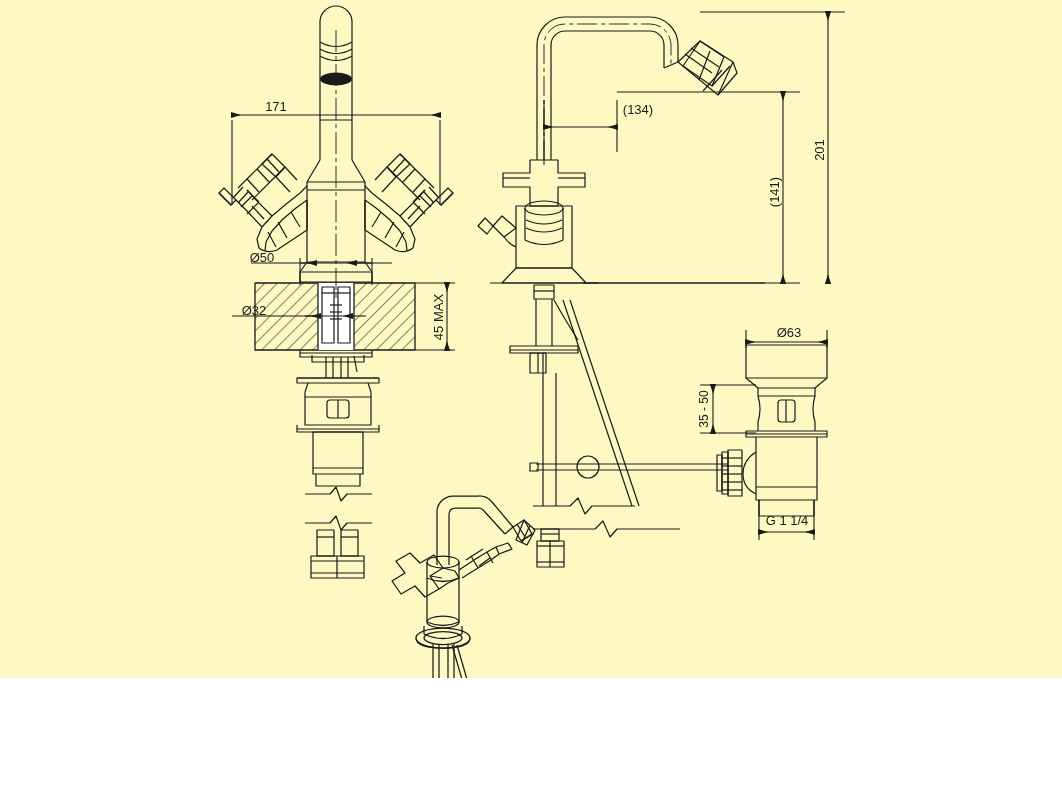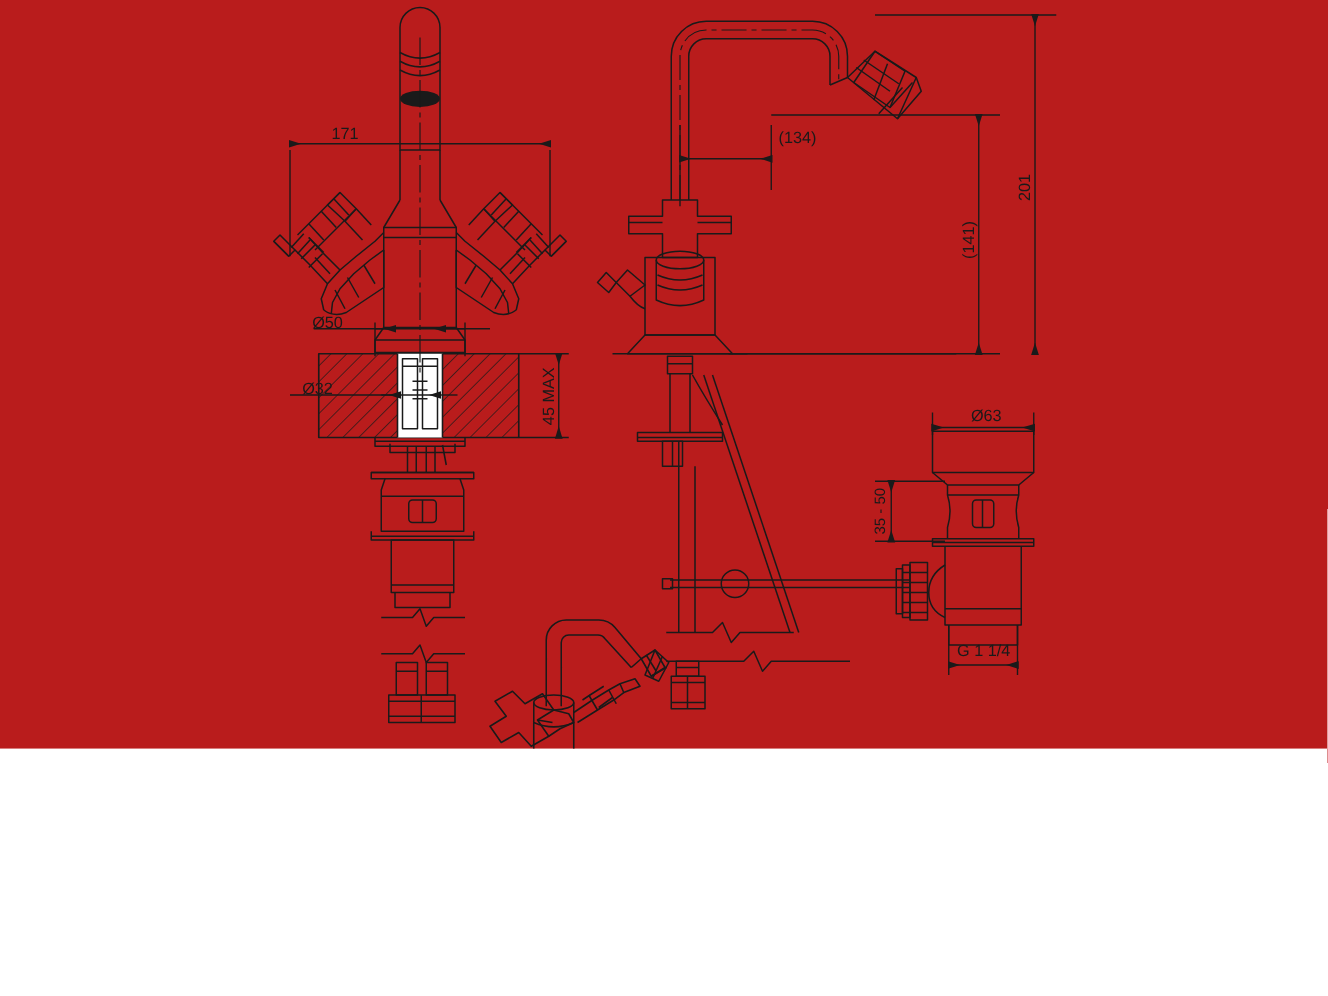--- a/index.html
+++ b/index.html
@@ -7,22 +7,22 @@
     margin: 0;
     padding: 0;
     background: #ffffff;
   }
   body {
     font-family: "Liberation Sans", sans-serif;
   }
   #sheet {
     position: relative;
     width: 1062px;
-    height: 599px;
-    background: #b91c1c;
+    height: 678px;
+    background: #fef9c3;
     overflow: hidden;
   }
   #sheet svg {
     position: absolute;
     top: 0;
     left: 0;
     display: block;
   }
   .dimtext {
     font-family: "Liberation Sans", sans-serif;

